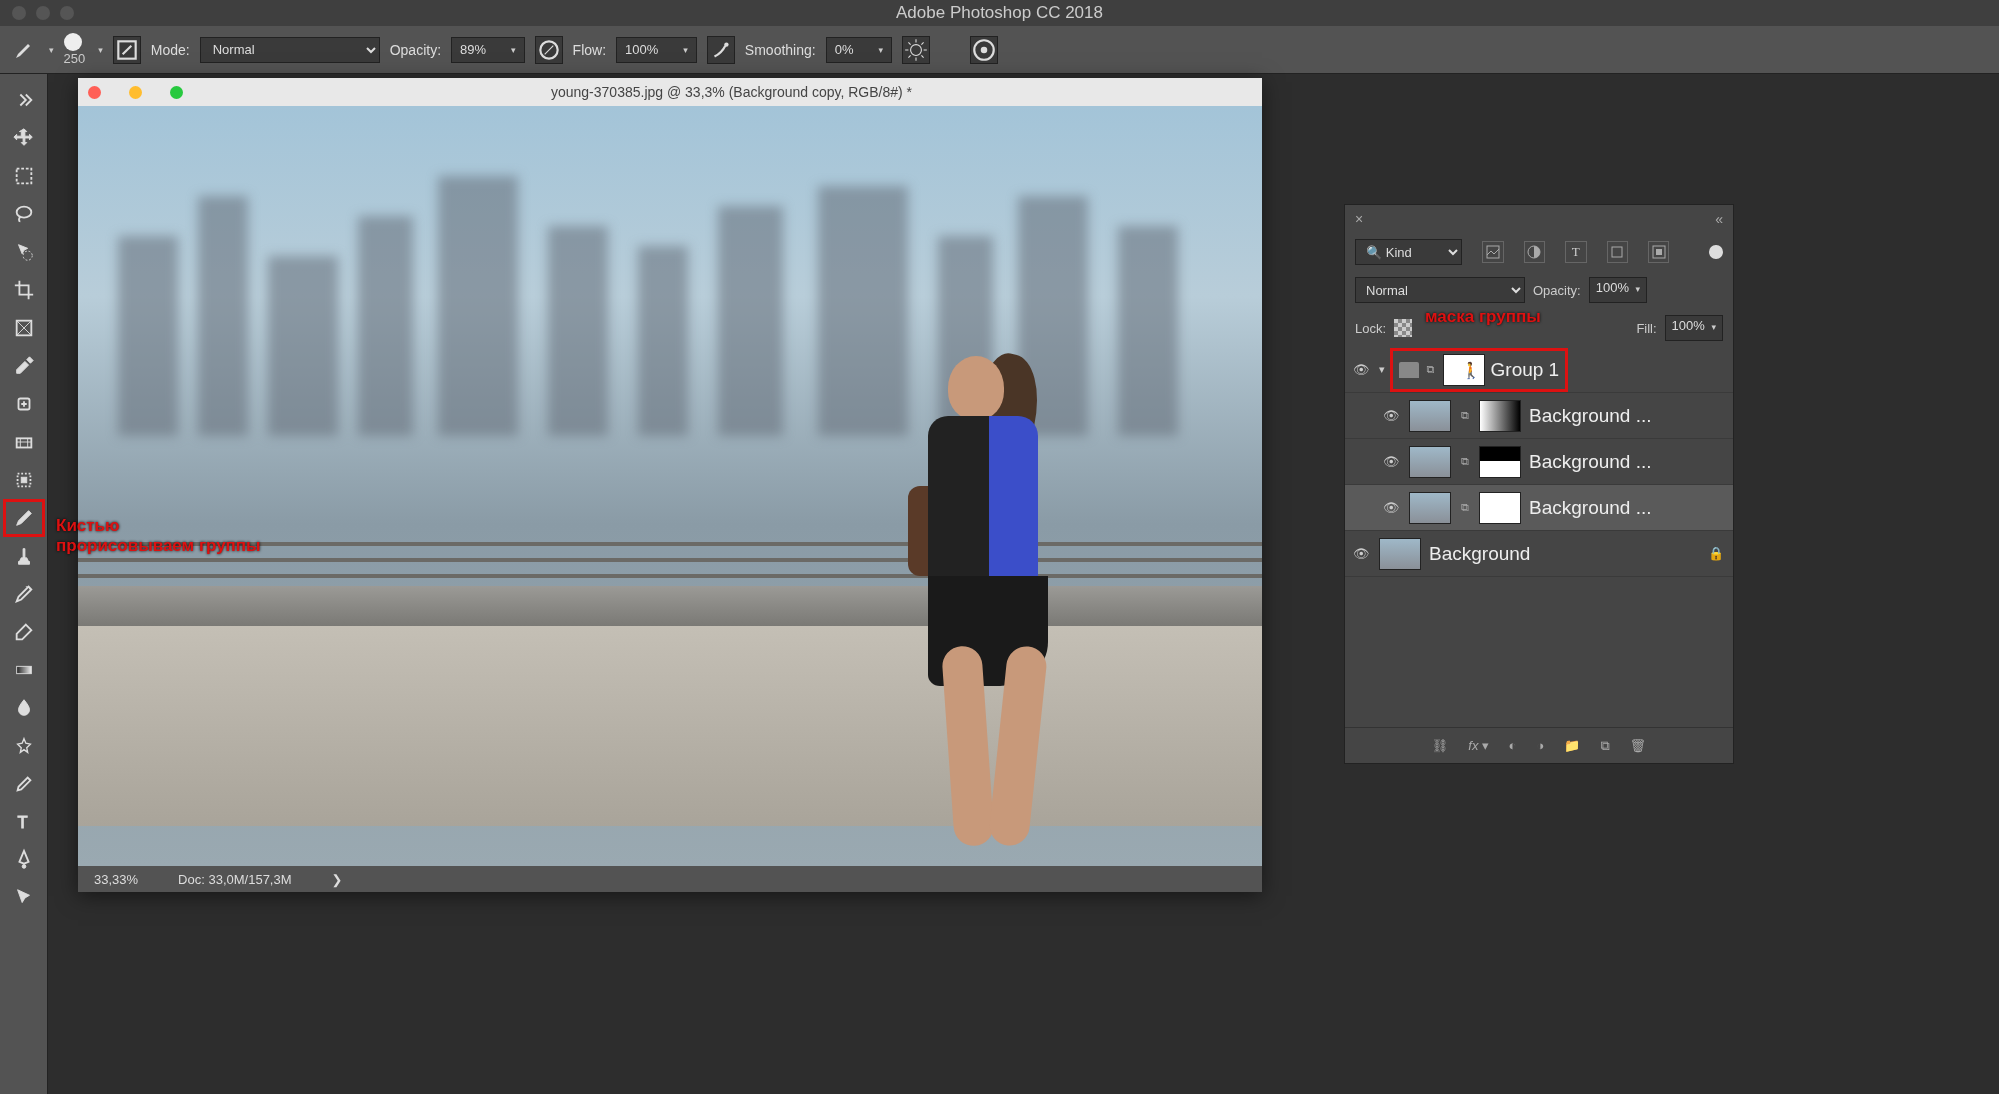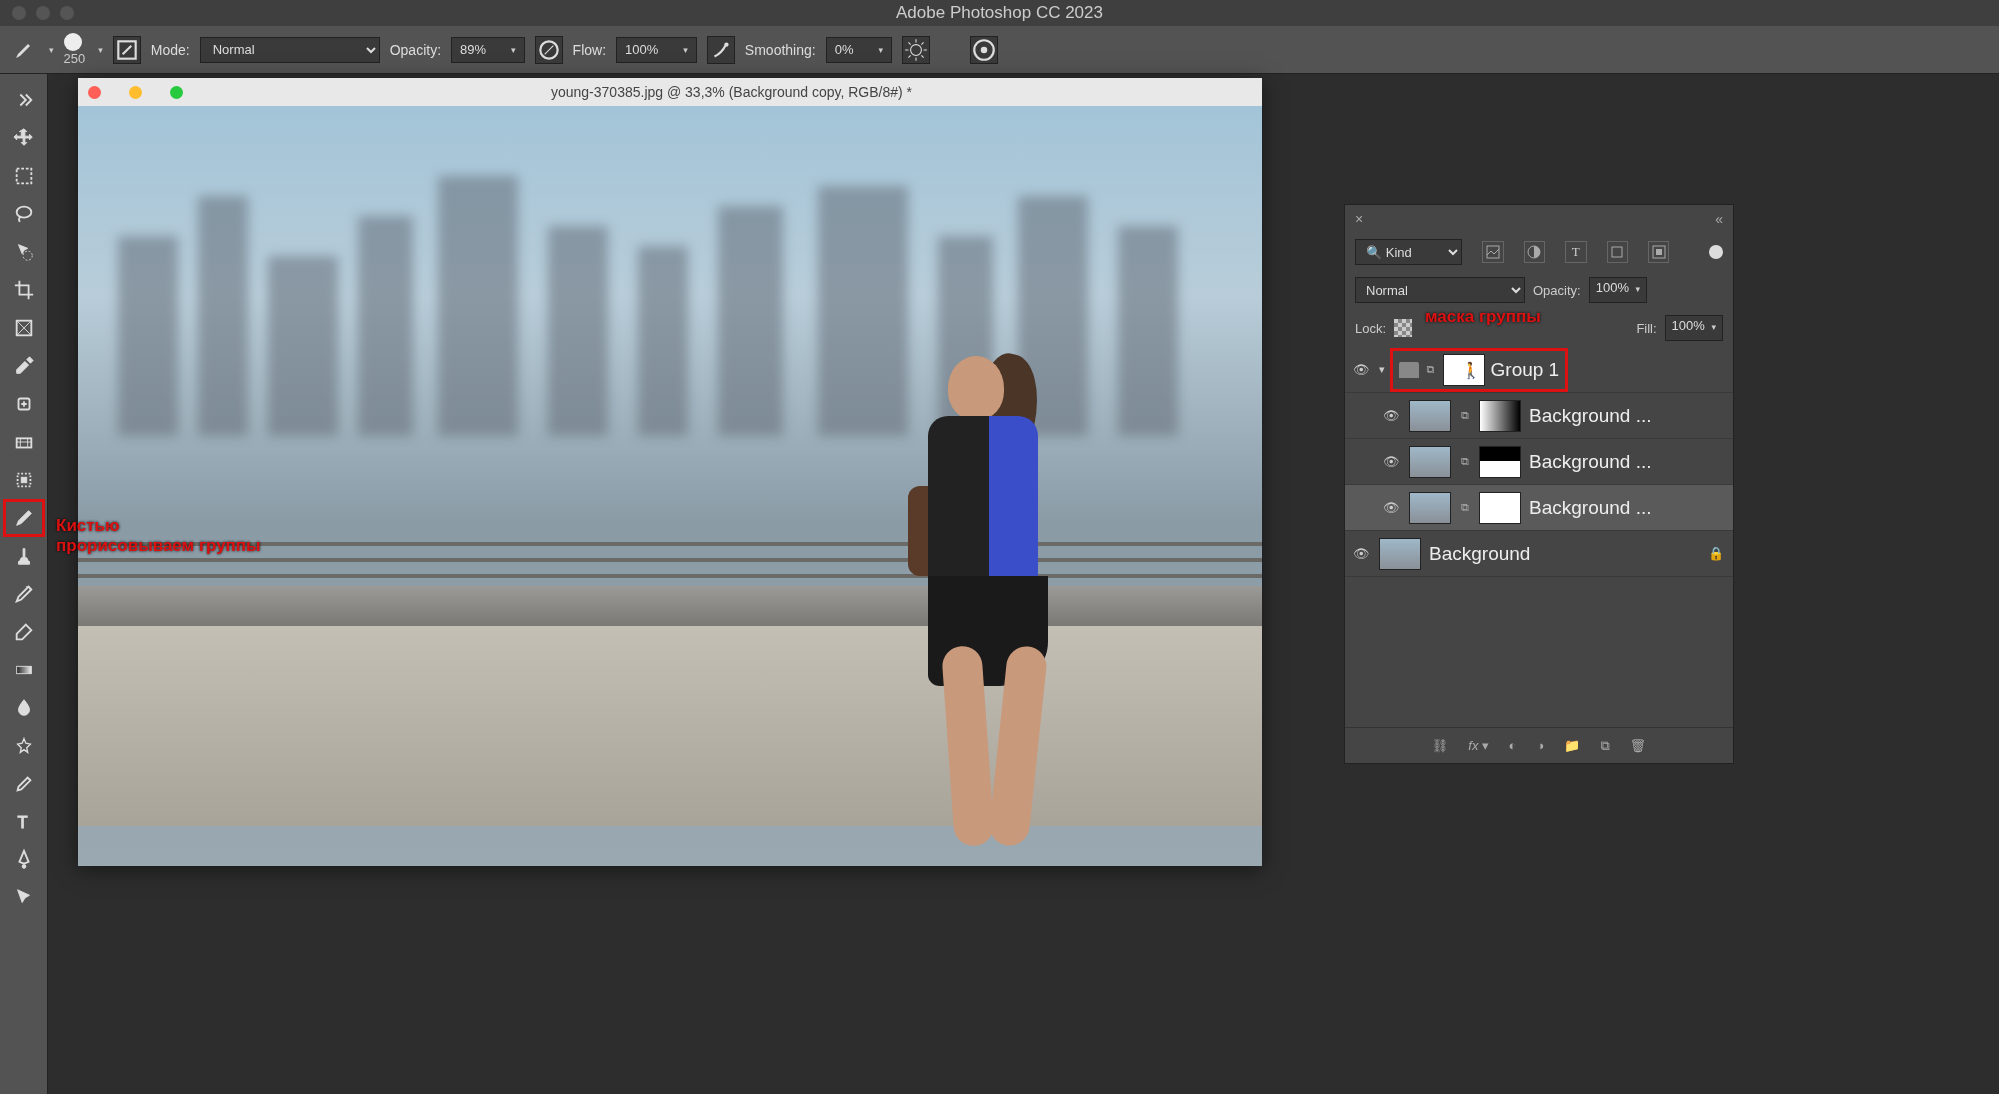--- a/index.html
+++ b/index.html
@@ -76,21 +76,21 @@
 </style>
 </head>
 <body>
 
 <div class="titlebar">
   <div class="traffic">
     <span></span>
     <span></span>
     <span></span>
   </div>
-  <div class="title">Adobe Photoshop CC 2023</div>
+  <div class="title">Adobe Photoshop CC 2018</div>
 </div>
 
 <div class="optbar">
   <div class="brush-icon">
     <svg viewBox="0 0 24 24">
         <path d="M4 20l4-2 10-10-2-2L6 16l-2 4z" fill="#ddd"></path>
       </svg>
   </div>
   <span class="caret">▾</span>
   <div class="brush-size">
@@ -317,20 +317,25 @@
         </div>
         <div class="person">
           <div class="hair"></div>
           <div class="head"></div>
           <div class="bag"></div>
           <div class="torso"></div>
           <div class="skirt"></div>
           <div class="leg l"></div>
           <div class="leg r"></div>
         </div>
+      </div>
+      <div class="statusbar">
+        <span>33,33%</span>
+        <span>Doc: 33,0M/157,3M</span>
+        <span>❯</span>
       </div>
     </div>
 
     <div class="panels">
       <div class="phead">
         <span>×</span>
         <span>«</span>
       </div>
       <div class="filterrow">
         <select style="width:110px">

